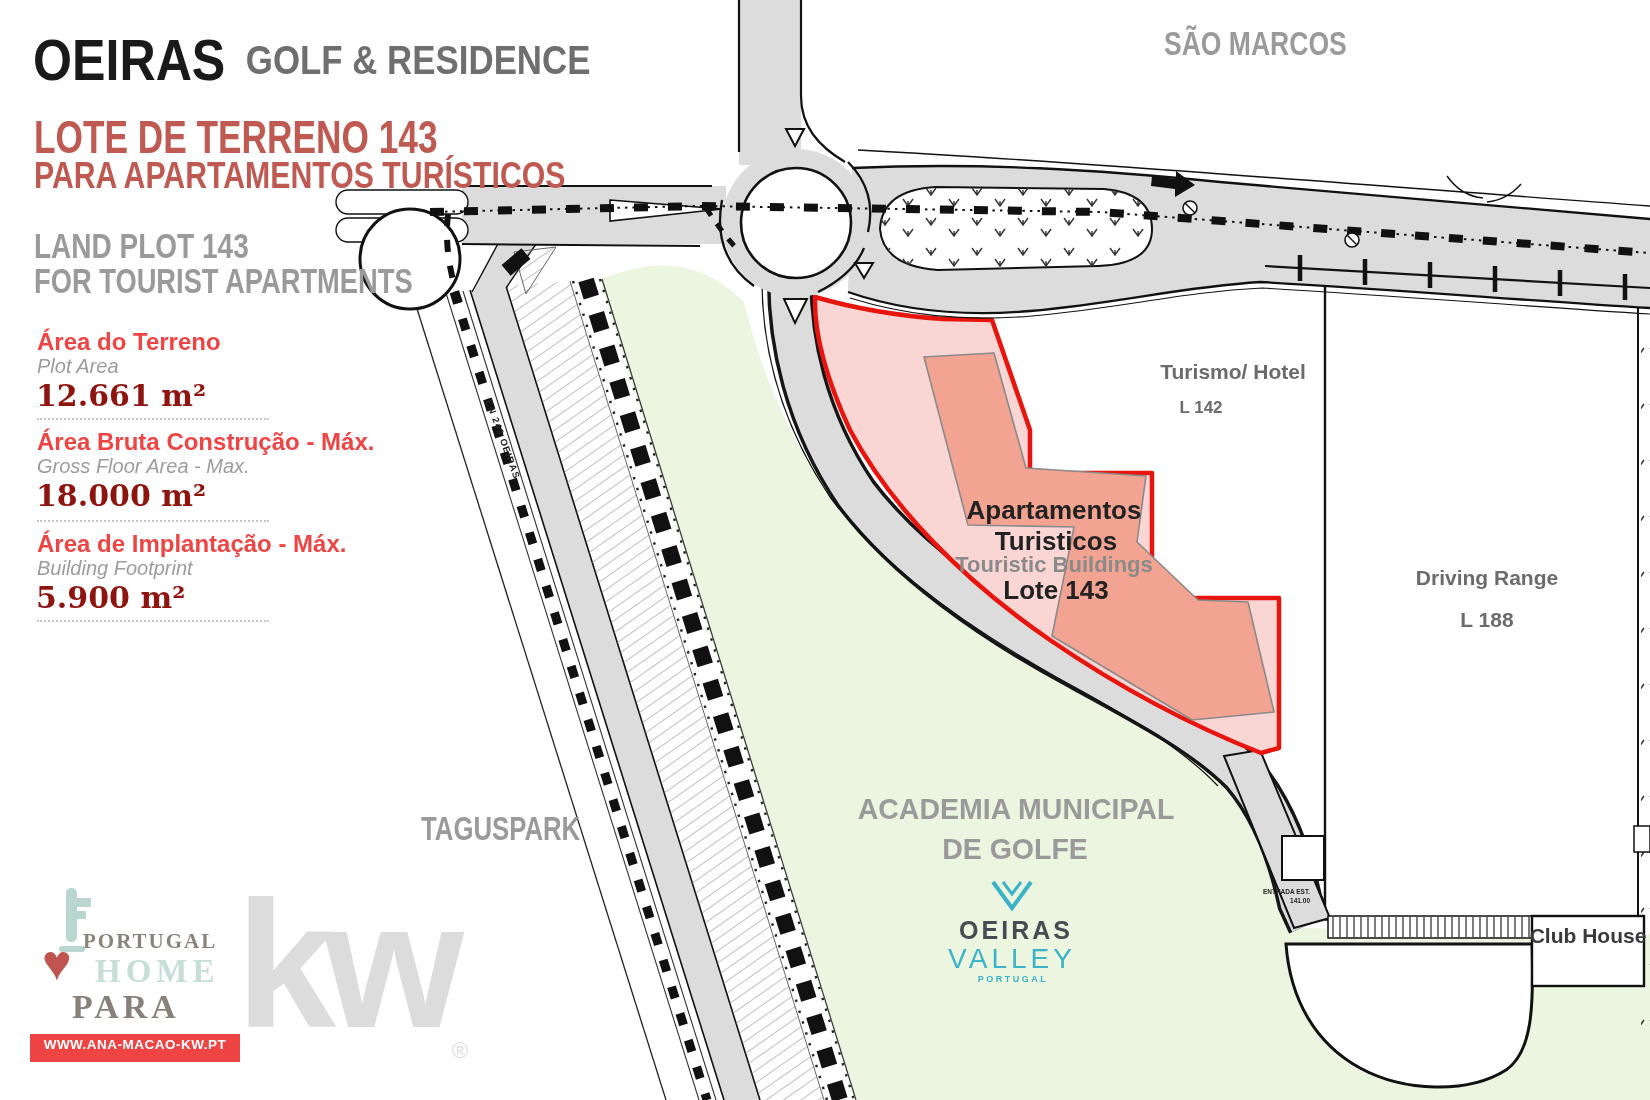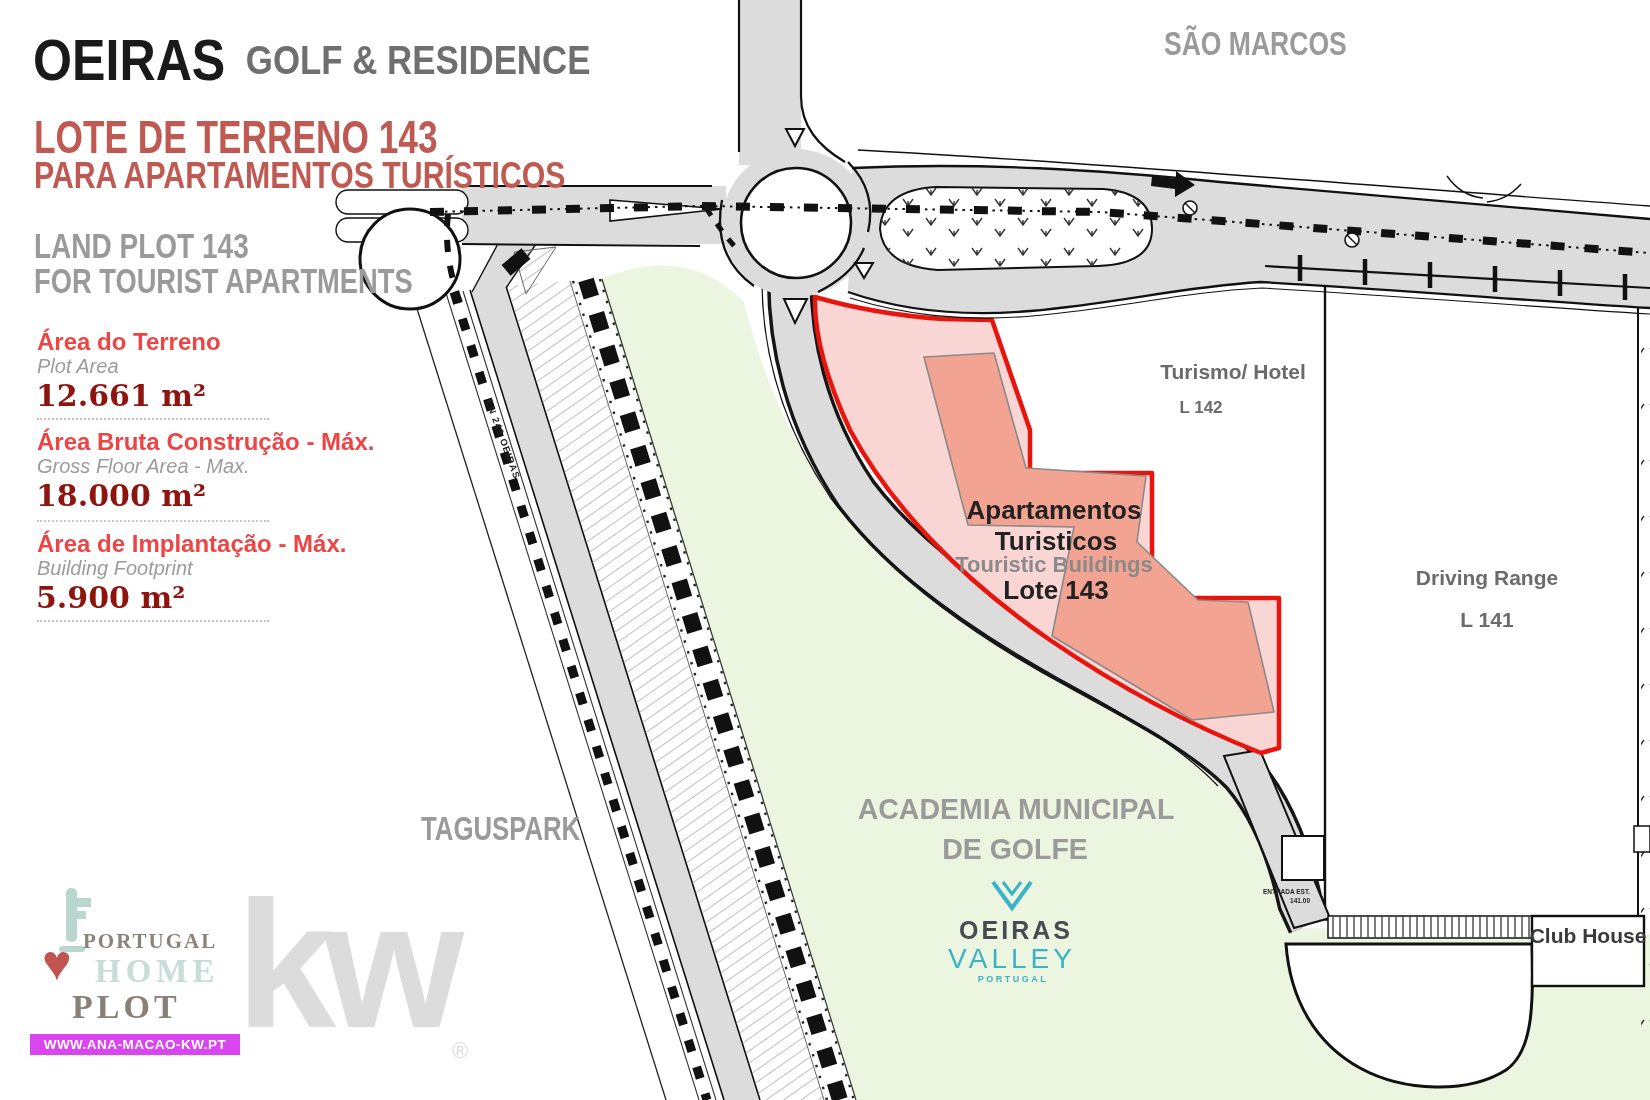--- a/index.html
+++ b/index.html
@@ -178,21 +178,21 @@
   <span class="sx" style="transform:scaleX(0.78);">SÃO MARCOS</span>
 </div>
 <div class="abs gray-title" style="left:421px;top:812px;font-size:33px;line-height:1;">
   <span class="sx" style="transform:scaleX(0.78);">TAGUSPARK</span>
 </div>
 
 <div class="abs maplbl ctr" style="left:1205px;top:360px;font-size:21px;margin-left:28px;">Turismo/ Hotel</div>
 <div class="abs maplbl ctr" style="left:1201px;top:398px;font-size:17px;">L 142</div>
 
 <div class="abs maplbl ctr" style="left:1487px;top:566px;font-size:21px;">Driving Range</div>
-<div class="abs maplbl ctr" style="left:1487px;top:608px;font-size:21px;">L 141</div>
+<div class="abs maplbl ctr" style="left:1487px;top:608px;font-size:21px;">L 188</div>
 
 <div class="abs ctr" style="left:1588px;top:924px;font-size:21px;color:#3a3a3a;font-weight:600;">Club House</div>
 
 <div class="abs ctr" style="left:1054px;top:495px;font-size:26px;color:#222;font-weight:700;">Apartamentos</div>
 <div class="abs ctr" style="left:1056px;top:526px;font-size:26px;color:#222;font-weight:600;">Turisticos</div>
 <div class="abs ctr" style="left:1054px;top:552px;font-size:22px;color:#8a8a8a;font-weight:600;">Touristic Buildings</div>
 <div class="abs ctr" style="left:1056px;top:575px;font-size:26px;color:#222;font-weight:600;">Lote 143</div>
 
 <div class="abs gray-title ctr" style="left:1016px;top:794px;font-size:30px;line-height:1;">
   <span class="sxc" style="transform:scaleX(0.95);">ACADEMIA MUNICIPAL</span>
@@ -219,22 +219,22 @@
 <div class="abs" style="left:0;top:0;">
   <svg width="40" height="70" viewBox="0 0 40 70" style="left:58px;top:886px;">
     <rect x="8" y="2" width="11" height="54" rx="5" fill="#b9d6cf"></rect>
     <rect x="19" y="12" width="14" height="9" fill="#b9d6cf"></rect>
     <rect x="19" y="25" width="9" height="8" fill="#b9d6cf"></rect>
     <rect x="1" y="60" width="26" height="6" rx="3" fill="#b9d6cf"></rect>
   </svg>
   <div class="abs" style="left:42px;top:938px;font-size:50px;color:#c05450;line-height:1;">♥</div>
   <div class="abs" style="left:83px;top:929px;font-family:'Liberation Serif','DejaVu Serif',serif;font-size:21px;font-weight:700;color:#8a837c;letter-spacing:2px;">PORTUGAL</div>
   <div class="abs" style="left:95px;top:955px;font-family:'Liberation Serif','DejaVu Serif',serif;font-size:33px;font-weight:700;color:#c7ded8;letter-spacing:5px;line-height:1;">HOME</div>
-  <div class="abs" style="left:72px;top:990px;font-family:'Liberation Serif','DejaVu Serif',serif;font-size:34px;font-weight:700;color:#87817a;letter-spacing:4px;line-height:1;">PLOT</div>
-  <div class="abs" style="left:30px;top:1034px;width:210px;height:21px;background:#d946ef;text-align:center;">
+  <div class="abs" style="left:72px;top:990px;font-family:'Liberation Serif','DejaVu Serif',serif;font-size:34px;font-weight:700;color:#87817a;letter-spacing:4px;line-height:1;">PARA</div>
+  <div class="abs" style="left:30px;top:1034px;width:210px;height:28px;background:#ef4444;text-align:center;">
     <span style="font-size:13.5px;color:#fff;font-weight:600;letter-spacing:0.5px;line-height:22px;">WWW.ANA-MACAO-KW.PT</span>
   </div>
 </div>
 
 <div class="abs" style="left:236px;top:915px;height:150px;">
   <span style="font-size:180px;font-weight:700;color:#dcdcdc;letter-spacing:-12px;line-height:0.55;display:inline-block;">kw</span>
 </div>
 <div class="abs" style="left:452px;top:1038px;font-size:22px;color:#dcdcdc;">®</div>
 
 </body></html>

